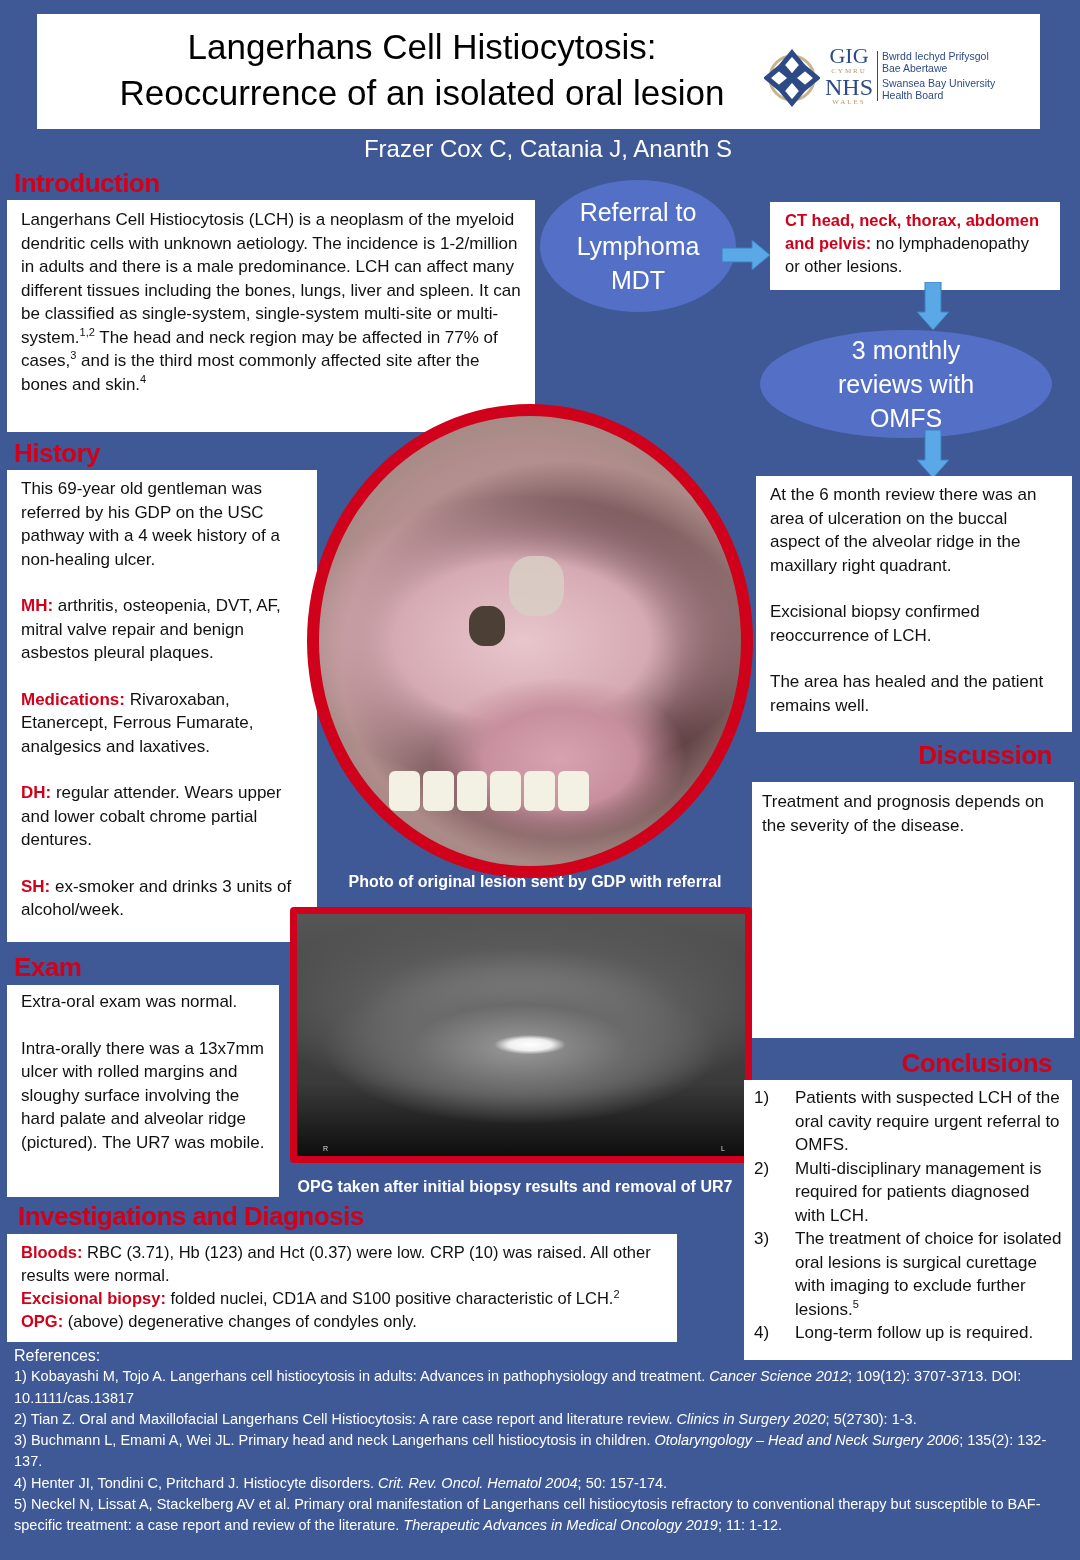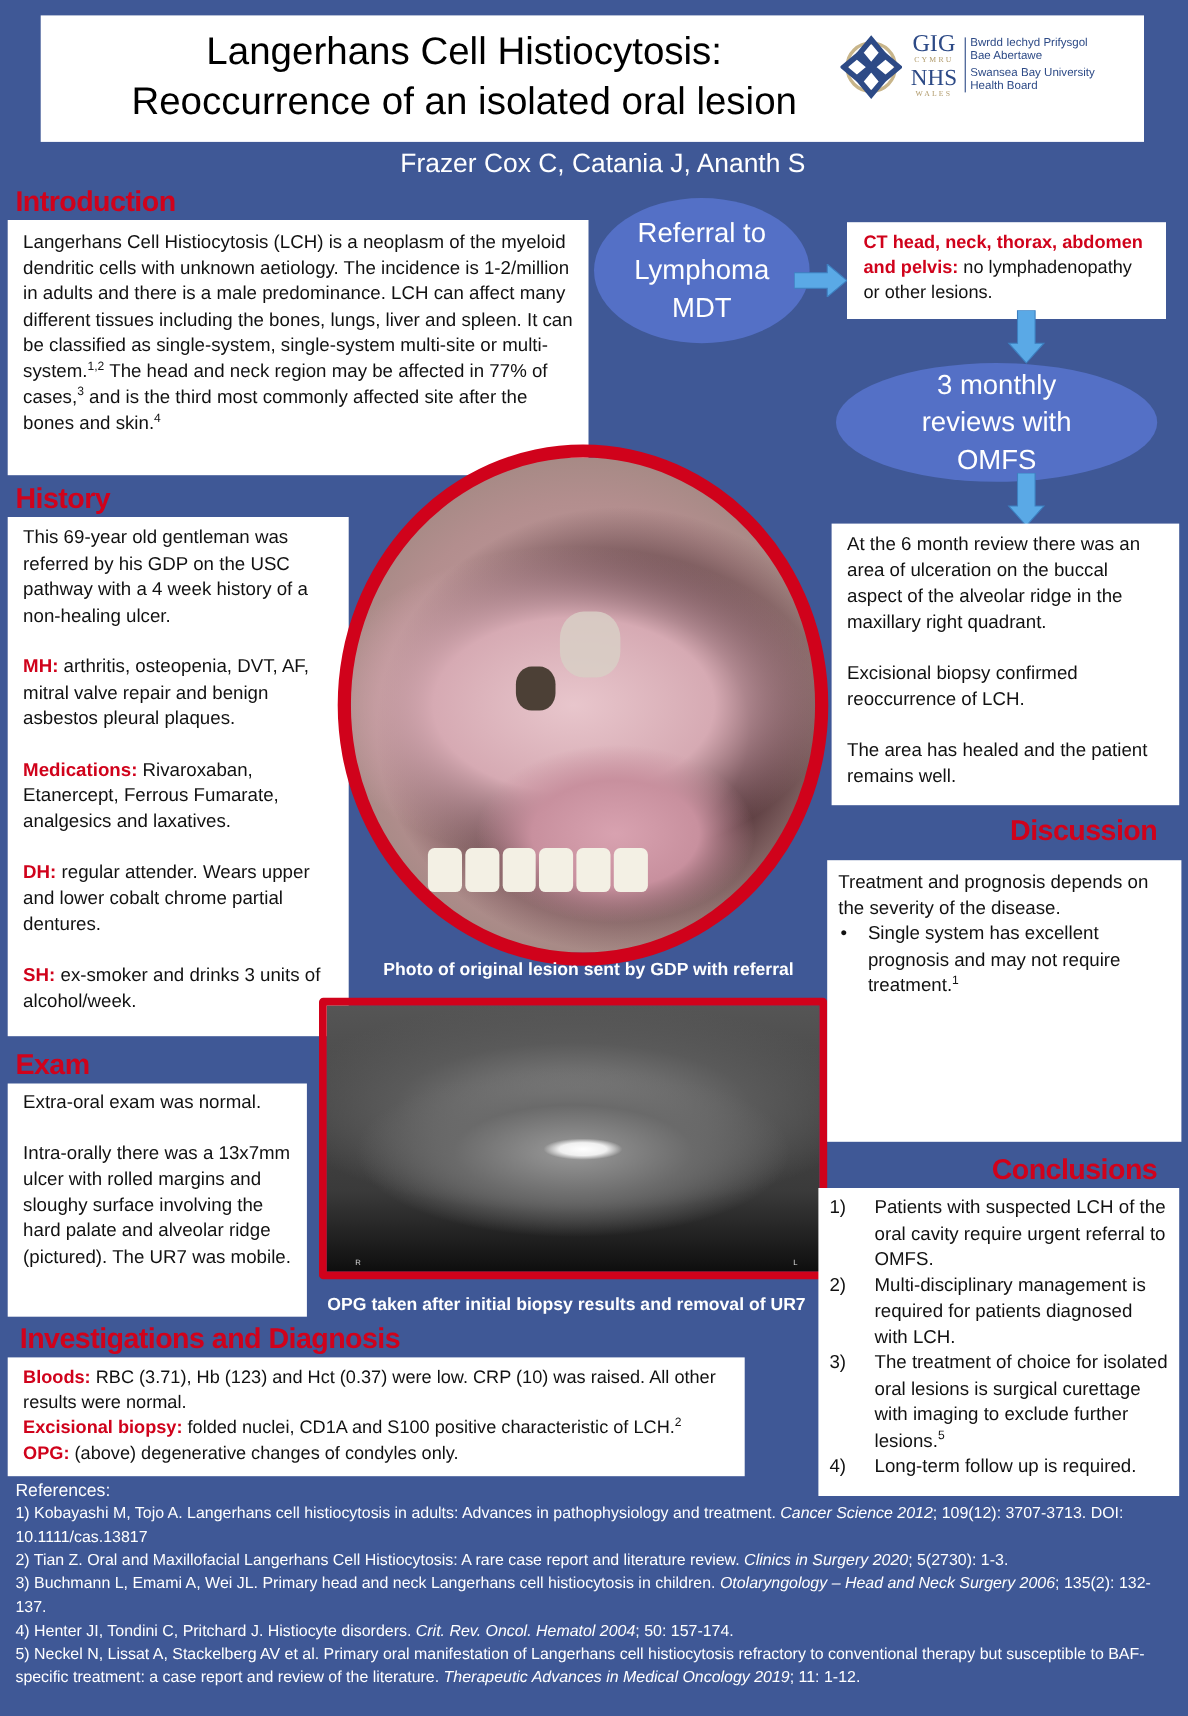--- a/index.html
+++ b/index.html
@@ -34,21 +34,21 @@
 
   
   #title-box {
     left: 37px; top: 14px; width: 1003px; height: 115px;
     background: #fff;
   }
   #title-text {
     position: absolute; left: 40px; top: 10px; width: 690px;
     text-align: center; font-size: 35px; line-height: 46px; color: #000;
   }
-  #logo { position: absolute; left: 727px; top: 14px; width: 240px; height: 68px; }
+  #logo { position: absolute; left: 727px; top: 31px; width: 240px; height: 68px; }
   #authors {
     left: 0; top: 133px; width: 1080px; text-align: center;
     color: #fff; font-size: 24px; line-height: 32px;
     padding-left: 16px;
   }
 
   
   .ellipse {
     position: absolute;
     background: #5470c6;
@@ -131,21 +131,21 @@
     <svg width="56" height="62" viewBox="0 0 56 62" style="position:absolute;left:0;top:2px;">
       <circle cx="28" cy="31" r="22" fill="none" stroke="#c8b58a" stroke-width="3"></circle>
       <path d="M28 6 L38 18 L28 30 L18 18 Z" fill="none" stroke="#2d4a86" stroke-width="5"></path>
       <path d="M28 32 L38 44 L28 56 L18 44 Z" fill="none" stroke="#2d4a86" stroke-width="5"></path>
       <path d="M3 31 L15 21 L27 31 L15 41 Z" fill="none" stroke="#2d4a86" stroke-width="5"></path>
       <path d="M29 31 L41 21 L53 31 L41 41 Z" fill="none" stroke="#2d4a86" stroke-width="5"></path>
     </svg>
     <div style="position:absolute;left:60px;top:0;width:50px;text-align:center;color:#2d4a86;">
       <div style="font-family:'Liberation Serif',serif;font-size:22px;line-height:22px;">GIG</div>
       <div style="font-family:'Liberation Serif',serif;font-size:7px;line-height:9px;color:#b09a6a;letter-spacing:2px;">CYMRU</div>
-      <div style="font-family:'Liberation Serif',serif;font-size:21px;line-height:22px;">NHS</div>
+      <div style="font-family:'Liberation Serif',serif;font-size:24px;line-height:22px;">NHS</div>
       <div style="font-family:'Liberation Serif',serif;font-size:7px;line-height:9px;color:#b09a6a;letter-spacing:2px;">WALES</div>
     </div>
     <div style="position:absolute;left:113px;top:6px;width:1px;height:50px;background:#2d4a86;"></div>
     <div style="position:absolute;left:118px;top:5px;color:#2d4a86;font-size:10.5px;line-height:12px;white-space:nowrap;">
       <div>Bwrdd Iechyd Prifysgol</div>
       <div>Bae Abertawe</div>
       <div style="margin-top:3px;">Swansea Bay University</div>
       <div>Health Board</div>
     </div>
   </div>
@@ -216,21 +216,20 @@
 <div id="opg-frame">
   <span class="opg-mark" style="left:26px;">R</span>
   <span class="opg-mark" style="right:20px;">L</span>
 </div>
 <div class="abs" id="opg-caption">OPG taken after initial biopsy results and removal of UR7</div>
 
 <div class="heading" style="right:28px;top:740px;">Discussion</div>
 <div class="box" style="left:752px;top:782px;width:322px;height:256px;padding:8px 10px;">
   <div>Treatment and prognosis depends on the severity of the disease.</div>
   <ul class="bullets">
-    <li><span>Single system has excellent prognosis and may not require treatment.</span><sup>1</sup></li>
   </ul>
 </div>
 
 <div class="heading" style="right:28px;top:1048px;">Conclusions</div>
 <div class="box" style="left:744px;top:1080px;width:328px;height:280px;padding:6px 10px;">
   <ol class="nums">
     <li><span class="num">1)</span><span>Patients with suspected LCH of the oral cavity require urgent referral to OMFS.</span><sup></sup></li>
     <li><span class="num">2)</span><span>Multi-disciplinary management is required for patients diagnosed with LCH.</span><sup></sup></li>
     <li><span class="num">3)</span><span>The treatment of choice for isolated oral lesions is surgical curettage with imaging to exclude further lesions.</span><sup>5</sup></li>
     <li><span class="num">4)</span><span>Long-term follow up is required.</span><sup></sup></li>

